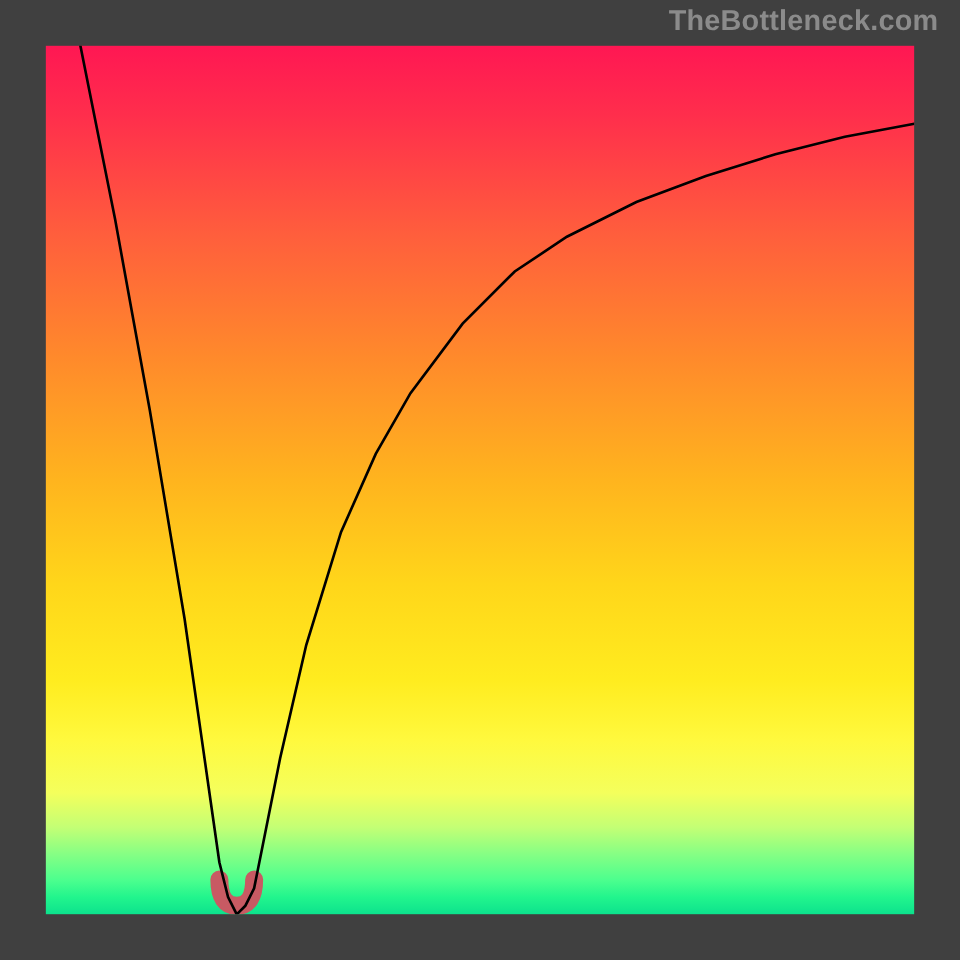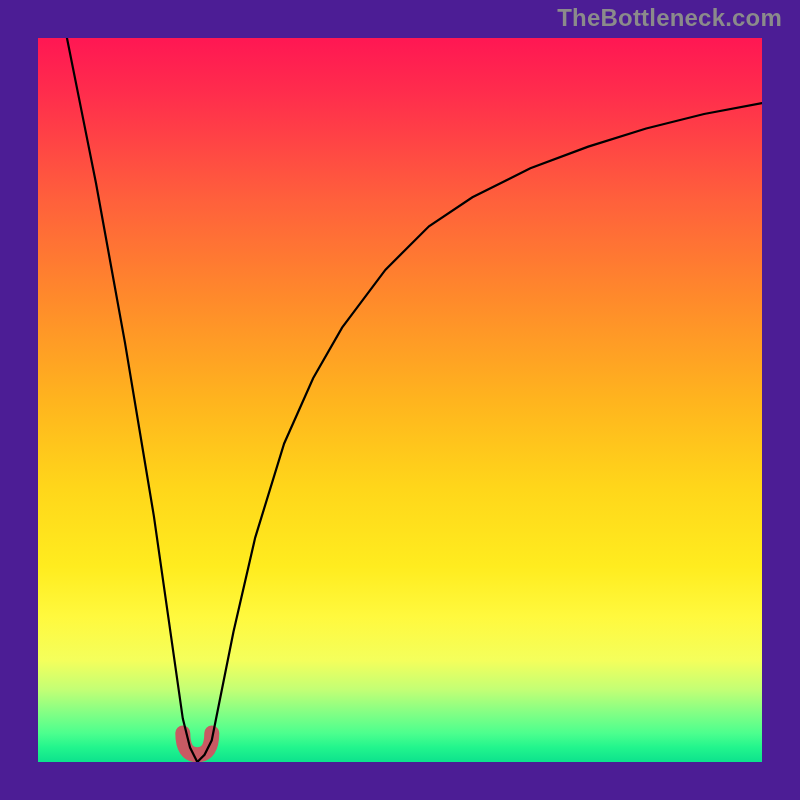--- a/index.html
+++ b/index.html
@@ -9,21 +9,21 @@
     height: 800px;
     background: #000000;
     overflow: hidden;
   }
   .frame {
     position: absolute;
     top: 0;
     left: 0;
     width: 800px;
     height: 800px;
-    background: #4c1d95;
+    background: #404040;
   }
   .watermark {
     position: absolute;
     top: 4px;
     right: 18px;
     font-family: Arial, Helvetica, sans-serif;
     font-size: 24px;
     font-weight: 600;
     color: #8b8b8b;
     letter-spacing: 0.2px;

